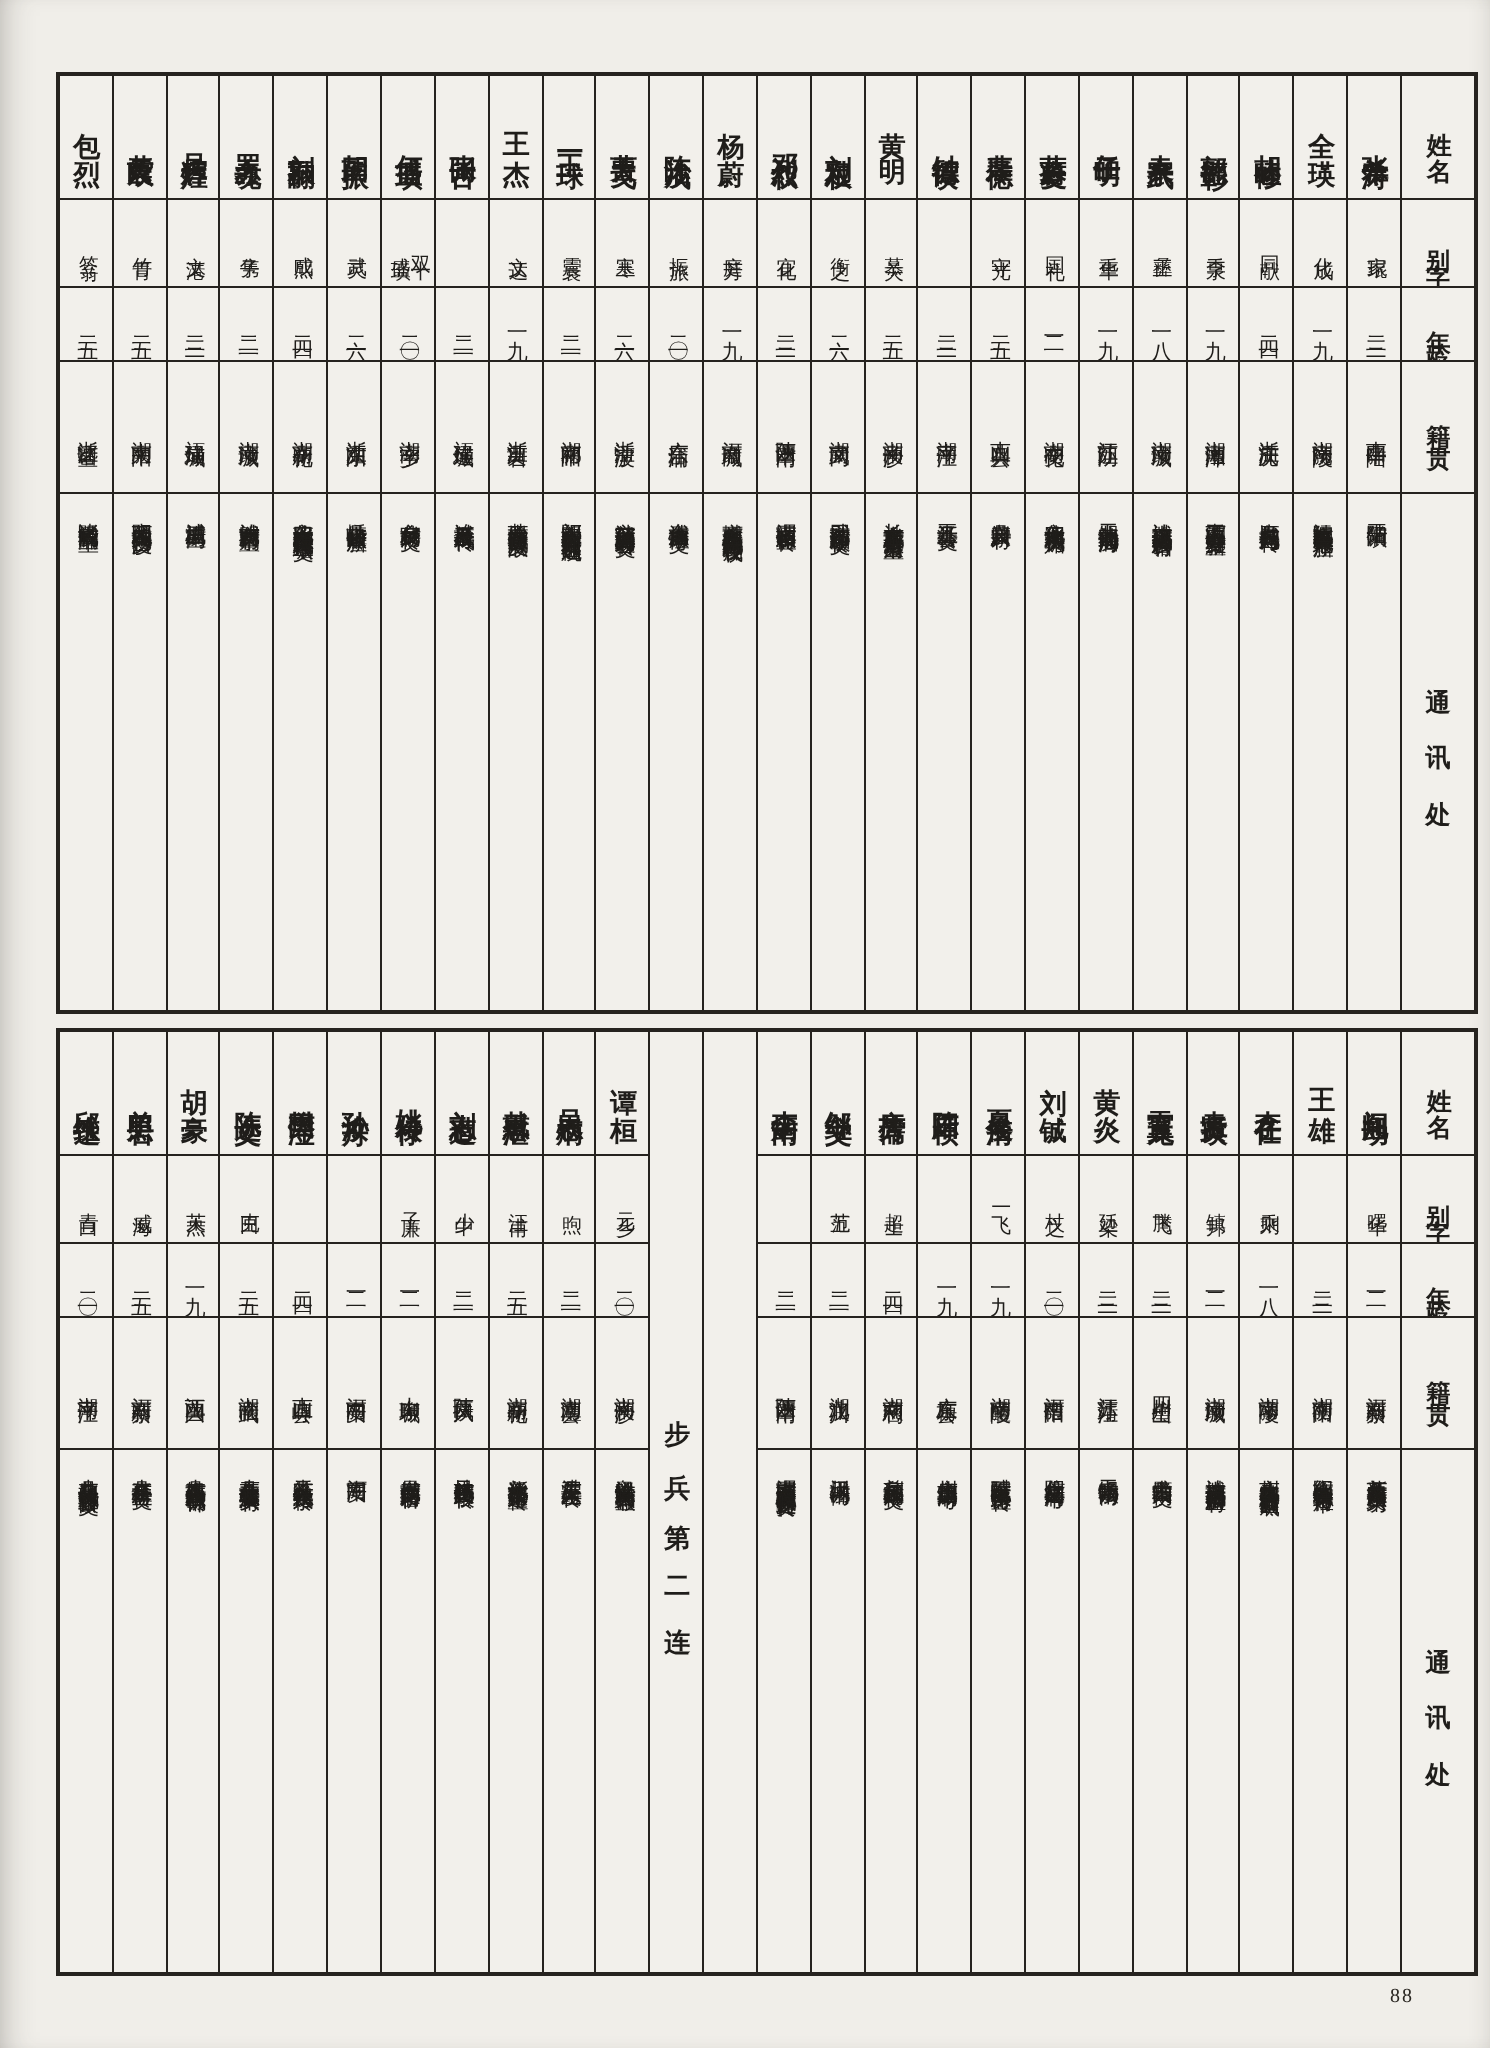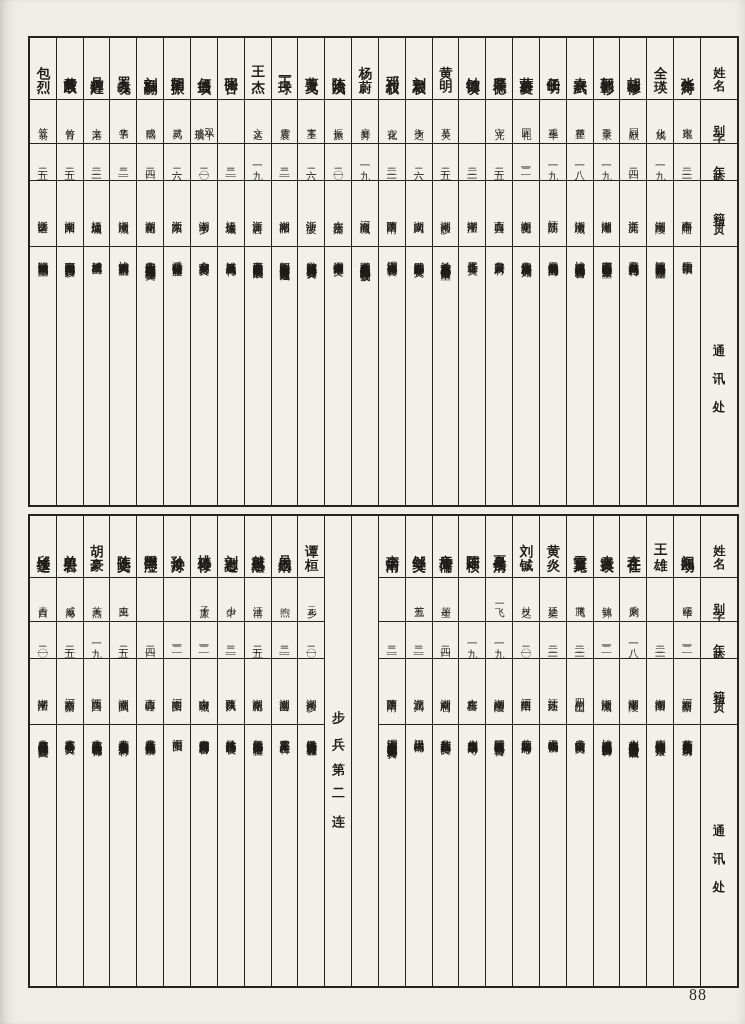--- a/index.html
+++ b/index.html
@@ -35,21 +35,21 @@
   .c-origin{height:66px;font-size:10.5px;letter-spacing:1px;}
   .c-addr{flex:1 1 auto;font-size:10.5px;line-height:1.12;justify-content:flex-start;padding-top:6px;letter-spacing:0.5px;}
   .hdr{font-weight:bold;}
   .h-name{letter-spacing:13px;font-size:12.5px;}
   .h-zi,.h-age{letter-spacing:7px;font-size:12px;}
   .h-origin{letter-spacing:11px;font-size:12px;}
   .h-addr{letter-spacing:28px;font-size:12.5px;justify-content:center;padding-top:0;}
   .unit-cell{flex:1 1 auto;writing-mode:vertical-rl;text-orientation:upright;
     display:flex;align-items:center;justify-content:center;
     font-size:13px;font-weight:bold;letter-spacing:26px;transform:translateY(14px);}
-  #page-num{position:absolute;right:38px;bottom:20px;font-size:16px;letter-spacing:1px;color:#2a2722;}
+  #page-num{position:absolute;right:38px;bottom:20px;font-size:10px;letter-spacing:1px;color:#2a2722;}
 </style>
 </head>
 <body>
 
 <div id="page">
   <div id="table-top" class="vtable">
       <div class="vcol header-col">
         <div class="cell c-name hdr h-name">姓名</div>
         <div class="cell c-zi hdr h-zi">别字</div>
         <div class="cell c-age hdr h-age">年龄</div>

